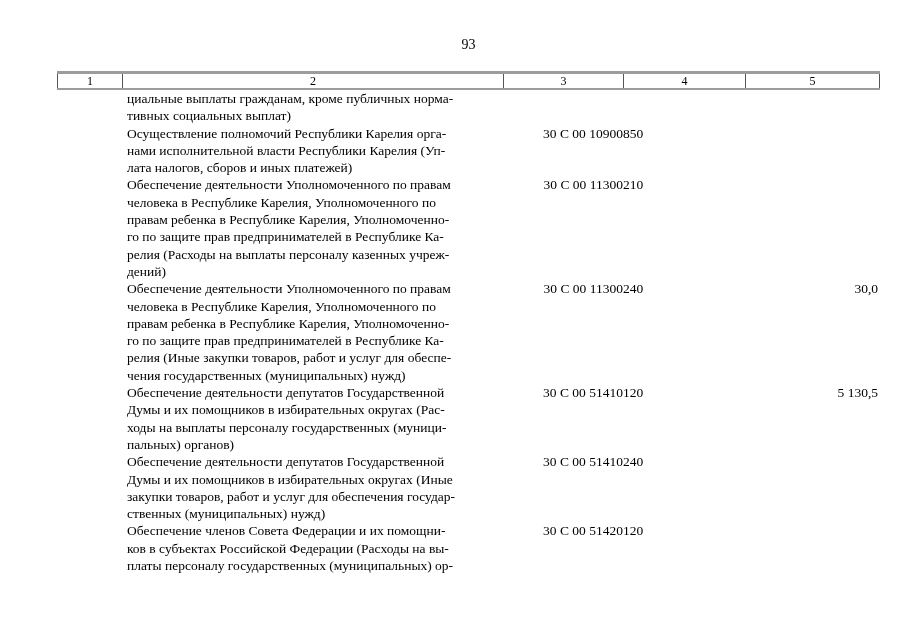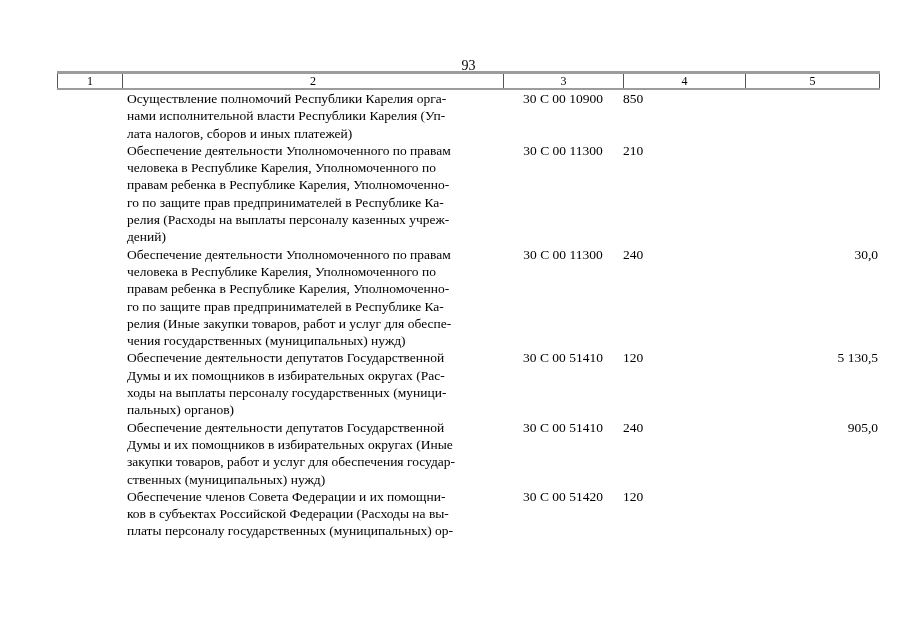--- a/index.html
+++ b/index.html
@@ -17,21 +17,20 @@
     overflow: hidden;
   }
   .pagenum {
     position: absolute;
     top: 37px;
     left: 57px;
     width: 823px;
     text-align: center;
     font-size: 14px;
     line-height: 16px;
-    margin-top: 21px;
   }
   
   .thead {
     position: absolute;
     top: 71px;
     left: 57px;
     width: 823px;
     display: flex;
     border-top: 3px solid #9c9c9c;
     border-bottom: 2px solid #9c9c9c;
@@ -66,41 +65,49 @@
     display: flex;
     align-items: flex-start;
   }
   .td { box-sizing: border-box; }
   .td.c1 { width: 65px; flex: none; }
   .td.c2 {
     width: 381px; flex: none;
     padding-left: 5px;
     white-space: pre;
   }
-  .td.c3 { width: 120px; flex: none; text-align: center; white-space: nowrap; }
+  .td.c3 { width: 120px; flex: none; text-align: right; white-space: nowrap; }
   .td.c4 { width: 122px; flex: none; white-space: nowrap; }
   .td.c5 { width: 135px; flex: none; text-align: right; padding-right: 2px; white-space: nowrap; }
 </style>
 </head>
 <body>
 
 <div id="page">
 
   <div class="pagenum">93</div>
 
   <div class="thead">
     <div class="th c1">1</div>
     <div class="th c2">2</div>
     <div class="th c3">3</div>
     <div class="th c4">4</div>
     <div class="th c5">5</div>
   </div>
 
   <div class="tbody">
 
+    <div class="trow">
+      <div class="td c1"></div>
+      <div class="td c2">циальные выплаты гражданам, кроме публичных норма-
+тивных социальных выплат)</div>
+      <div class="td c3"></div>
+      <div class="td c4"></div>
+      <div class="td c5"></div>
+    </div>
 
     <div class="trow">
       <div class="td c1"></div>
       <div class="td c2">Осуществление полномочий Республики Карелия орга-
 нами исполнительной власти Республики Карелия (Уп-
 лата налогов, сборов и иных платежей)</div>
       <div class="td c3">30 С 00 10900</div>
       <div class="td c4">850</div>
     </div>
 
@@ -141,21 +148,20 @@
     </div>
 
     <div class="trow">
       <div class="td c1"></div>
       <div class="td c2">Обеспечение деятельности депутатов Государственной
 Думы и их помощников в избирательных округах (Иные
 закупки товаров, работ и услуг для обеспечения государ-
 ственных (муниципальных) нужд)</div>
       <div class="td c3">30 С 00 51410</div>
       <div class="td c4">240</div>
-      <div class="td c5">905,0</div>
     </div>
 
     <div class="trow">
       <div class="td c1"></div>
       <div class="td c2">Обеспечение членов Совета Федерации и их помощни-
 ков в субъектах Российской Федерации (Расходы на вы-
 платы персоналу государственных (муниципальных) ор-</div>
       <div class="td c3">30 С 00 51420</div>
       <div class="td c4">120</div>
     </div>

